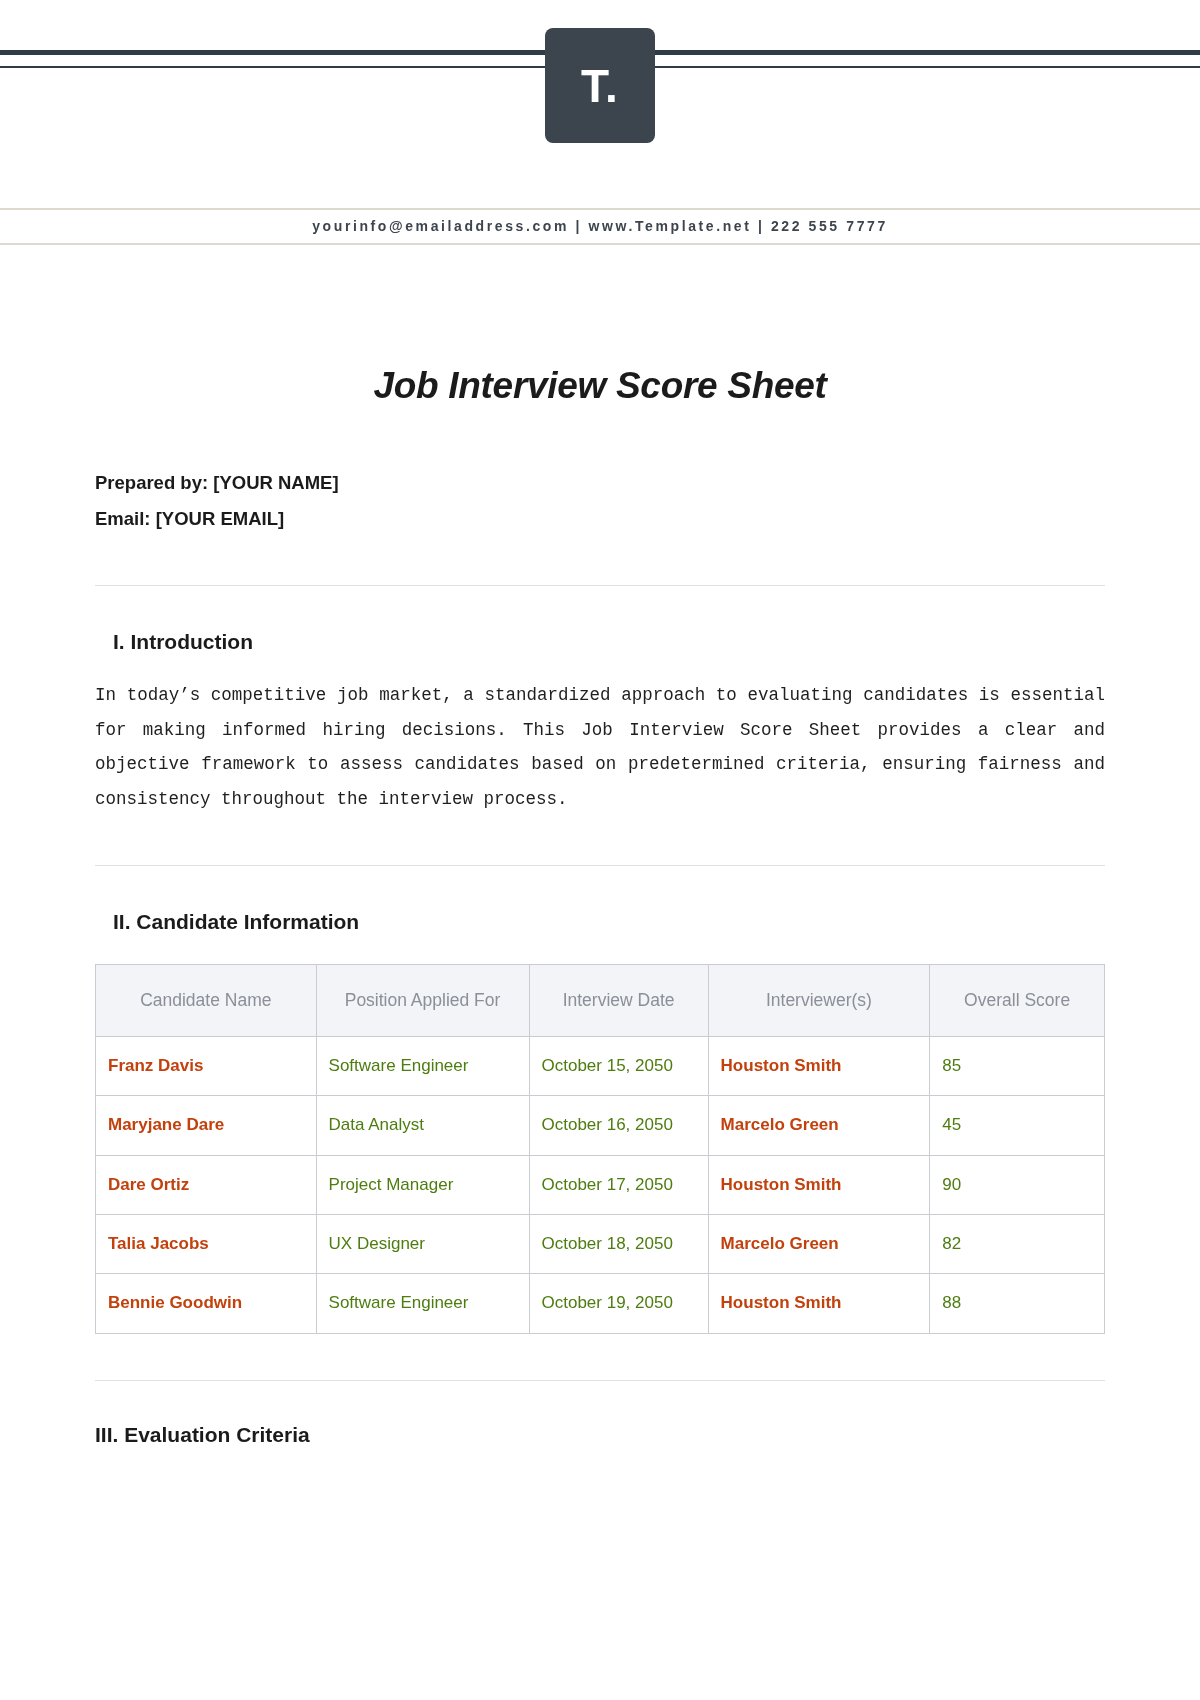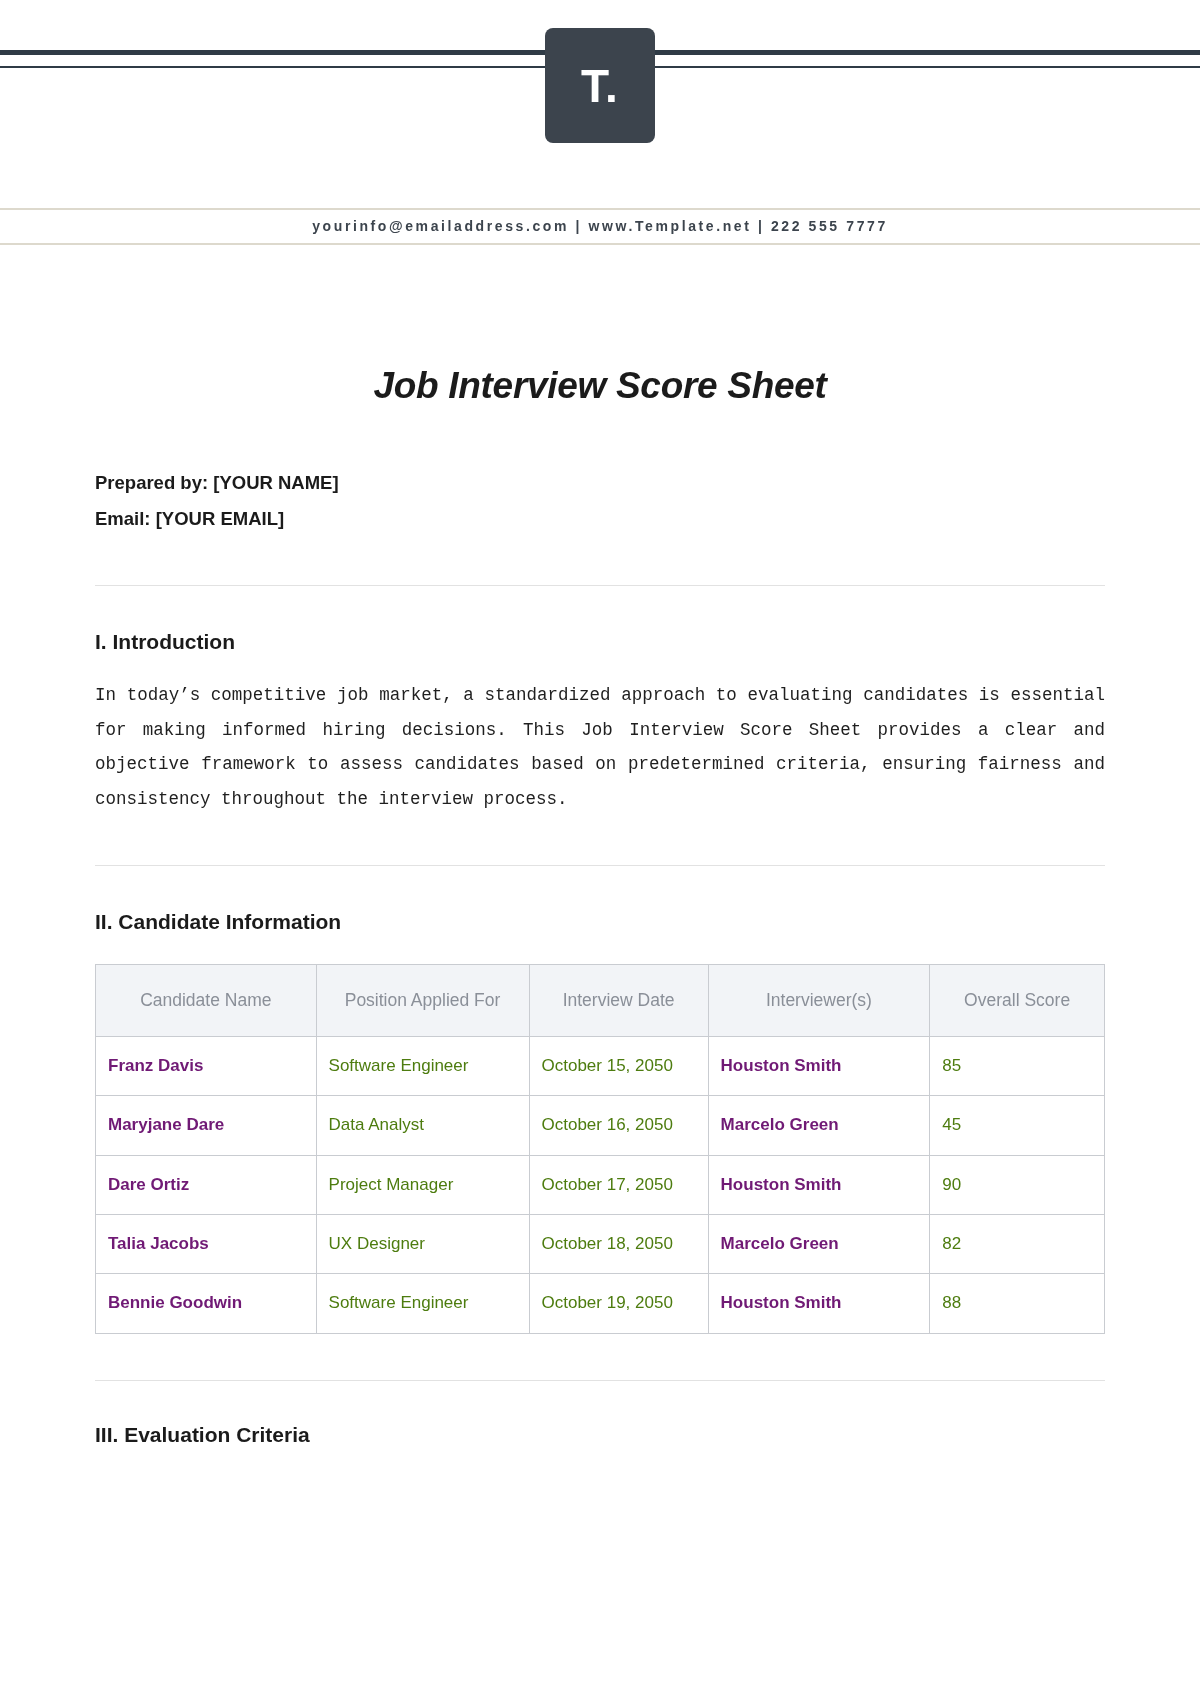--- a/index.html
+++ b/index.html
@@ -113,21 +113,21 @@
   }
   .divider {
     height: 1px;
     background: #e2e2e2;
     margin: 48px 0 0 0;
   }
   .section-heading {
     font-size: 21px;
     font-weight: bold;
     color: #1b1b1b;
-    margin: 44px 0 0 0;
+    margin: 44px 0 0 18px;
   }
   .paragraph {
     font-size: 17.5px;
     line-height: 1.98;
     color: #1f1f1f;
     text-align: justify;
     margin: 24px 0 0 0;
     font-family: Liberation Mono, monospace;
   }
 
@@ -150,21 +150,21 @@
     background: #f2f4f7;
     color: #8a8f98;
     font-weight: normal;
     text-align: center;
     padding: 22px 10px;
     font-size: 17.5px;
   }
   table.candidates td.name,
   table.candidates td.interviewer {
     font-weight: bold;
-    color: #701a75;
+    color: #c2410c;
   }
   table.candidates td.plain {
     color: #4d7c0f;
   }
   .col-1 { width: 20.2%; }
   .col-2 { width: 19.5%; }
   .col-3 { width: 16.4%; }
   .col-4 { width: 20.3%; }
   .col-5 { width: 16.0%; }
 

